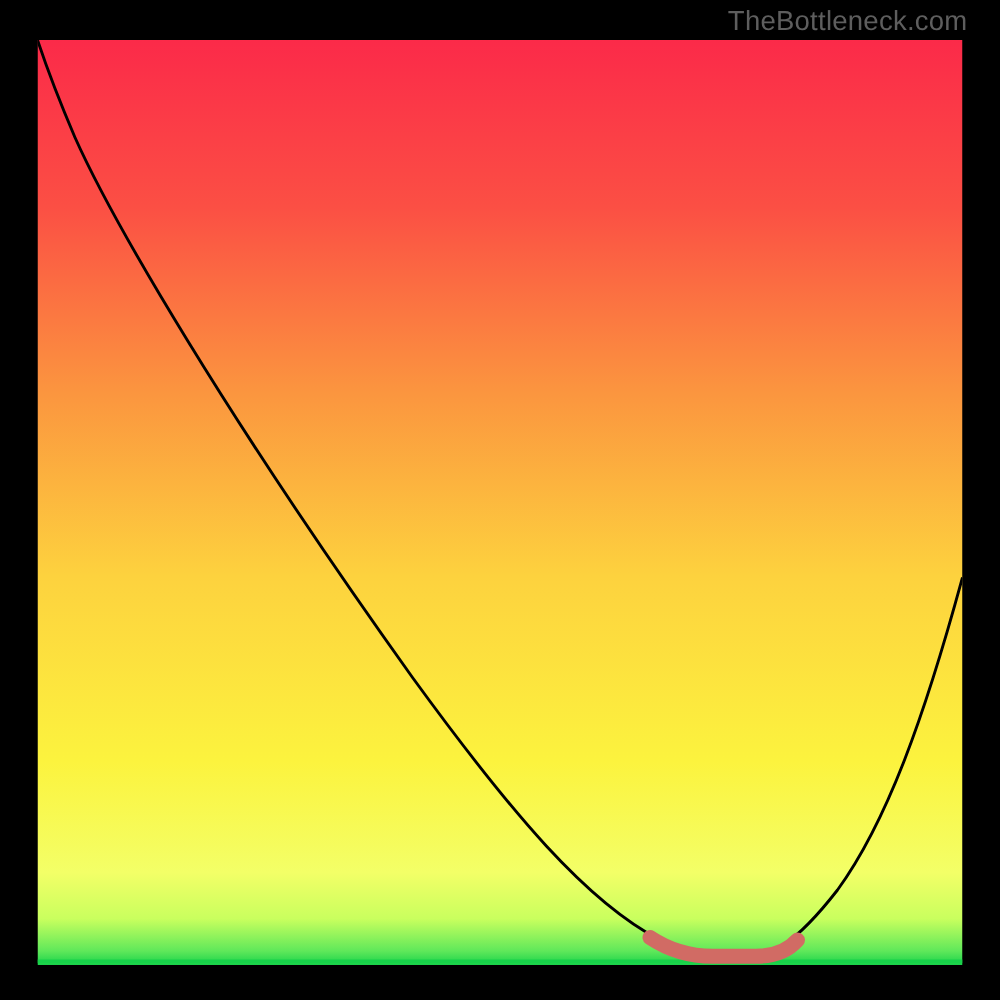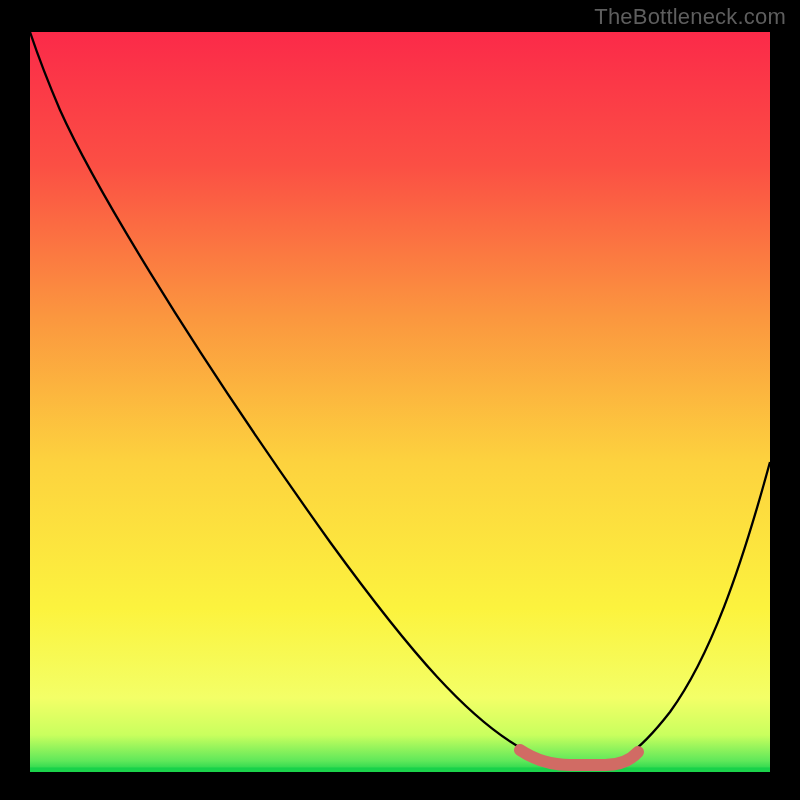--- a/index.html
+++ b/index.html
@@ -6,21 +6,21 @@
   body { width: 800px; height: 800px; background: #000; position: relative; font-family: Arial, sans-serif; }
   .outer {
     width: 800px;
     height: 800px;
     background: #000;
     position: relative;
   }
   .watermark {
     position: absolute;
     top: 4px;
-    right: 14px;
+    right: 26px;
     color: #5e5e5e;
     font-size: 22px;
     letter-spacing: 0.2px;
     font-weight: 400;
     z-index: 5;
   }
   .plot {
     position: absolute;
     left: 30px;
     top: 32px;

